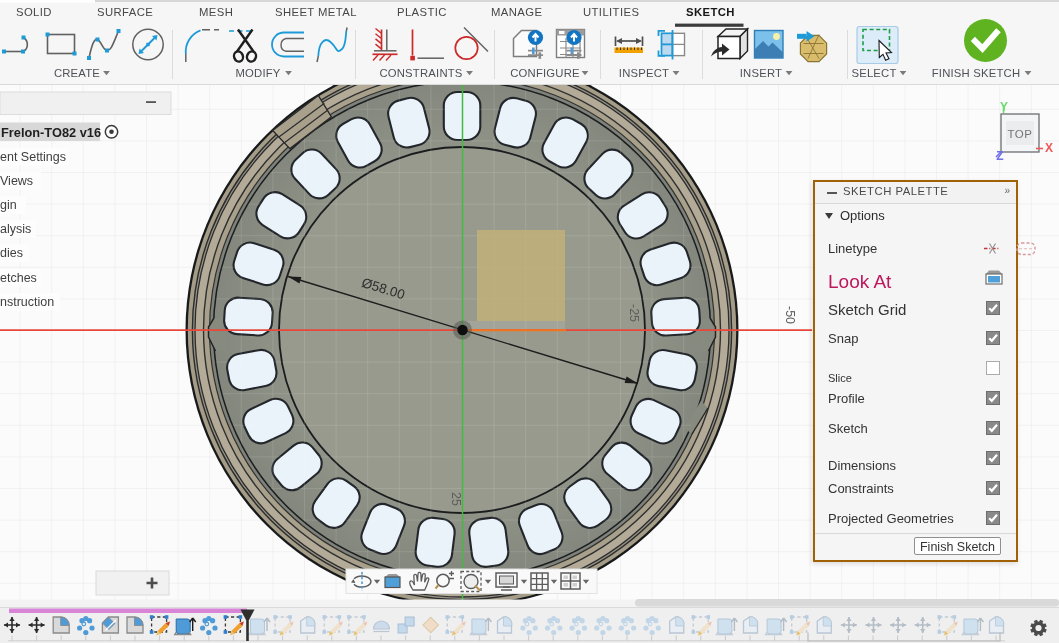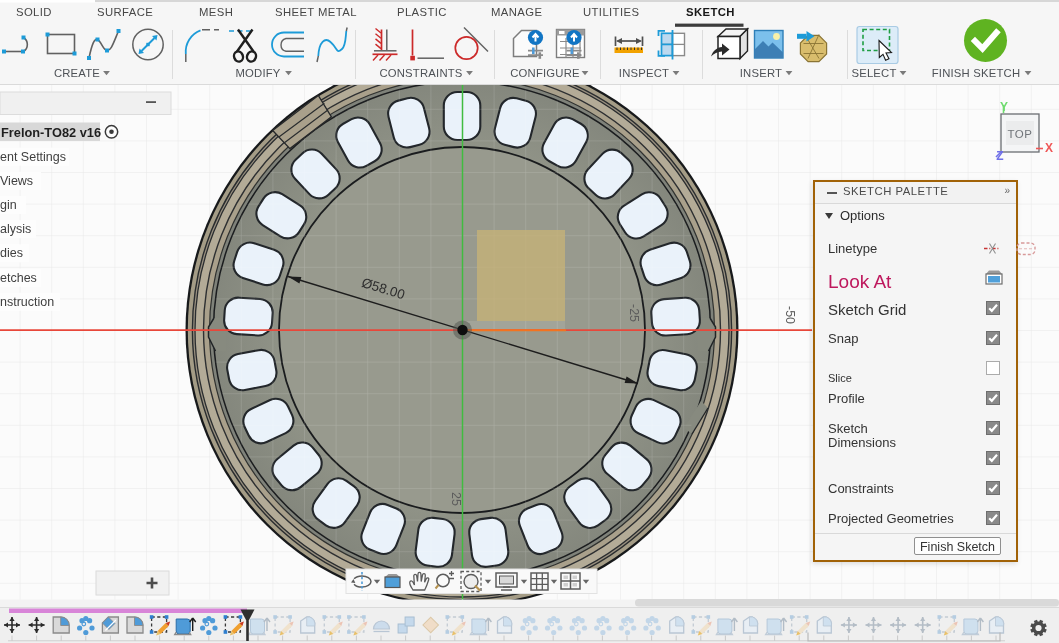--- a/index.html
+++ b/index.html
@@ -554,21 +554,21 @@
 <div style="position:absolute;left:13px;top:209px;font-size:13px;color:#333">Profile</div>
 <svg width="14" height="14" viewBox="0 0 14 14" style="position:absolute;left:171px;top:209px">
         <rect x="0.5" y="0.5" width="13" height="13" fill="#8a8a8a" stroke="#6e6e6e"></rect>
         <path d="M3.2,7.2 L5.8,9.8 L11,3.8" stroke="#ffffff" stroke-width="2.2" fill="none"></path>
       </svg>
 <div style="position:absolute;left:13px;top:239px;font-size:13px;color:#333">Sketch</div>
 <svg width="14" height="14" viewBox="0 0 14 14" style="position:absolute;left:171px;top:239px">
         <rect x="0.5" y="0.5" width="13" height="13" fill="#8a8a8a" stroke="#6e6e6e"></rect>
         <path d="M3.2,7.2 L5.8,9.8 L11,3.8" stroke="#ffffff" stroke-width="2.2" fill="none"></path>
       </svg>
-<div style="position:absolute;left:13px;top:253px;font-size:13px;color:#333">Dimensions</div>
+<div style="position:absolute;left:13px;top:276px;font-size:13px;color:#333">Dimensions</div>
 <svg width="14" height="14" viewBox="0 0 14 14" style="position:absolute;left:171px;top:269px">
         <rect x="0.5" y="0.5" width="13" height="13" fill="#8a8a8a" stroke="#6e6e6e"></rect>
         <path d="M3.2,7.2 L5.8,9.8 L11,3.8" stroke="#ffffff" stroke-width="2.2" fill="none"></path>
       </svg>
 <div style="position:absolute;left:13px;top:299px;font-size:13px;color:#333">Constraints</div>
 <svg width="14" height="14" viewBox="0 0 14 14" style="position:absolute;left:171px;top:299px">
         <rect x="0.5" y="0.5" width="13" height="13" fill="#8a8a8a" stroke="#6e6e6e"></rect>
         <path d="M3.2,7.2 L5.8,9.8 L11,3.8" stroke="#ffffff" stroke-width="2.2" fill="none"></path>
       </svg>
 <div style="position:absolute;left:13px;top:329px;font-size:13px;color:#333">Projected Geometries</div>

